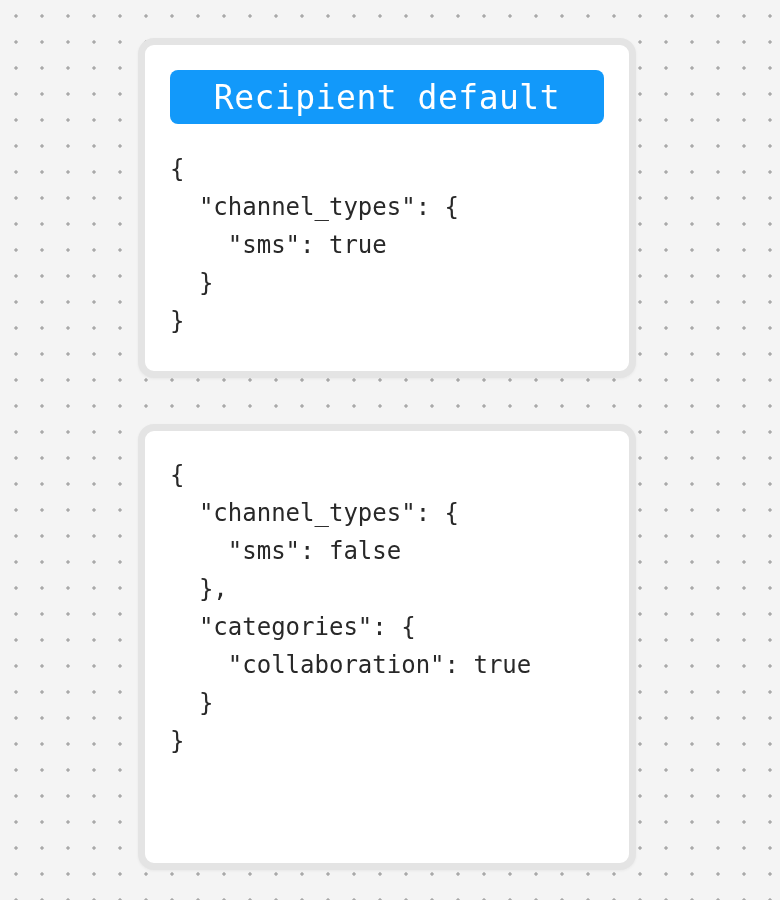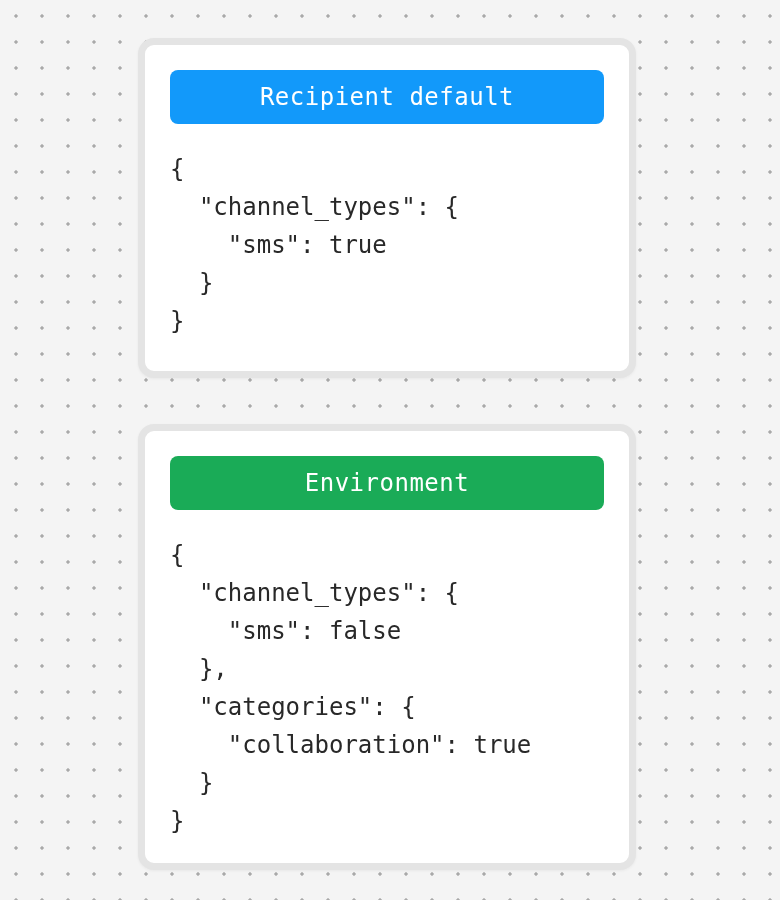--- a/index.html
+++ b/index.html
@@ -30,21 +30,21 @@
   }
   .card-recipient { top: 38px;  height: 340px; }
   .card-environment { top: 424px; height: 446px; }
   .badge {
     height: 54px;
     border-radius: 8px;
     display: flex;
     align-items: center;
     justify-content: center;
     color: #ffffff;
-    font-size: 24px;
+    font-size: 33px;
     letter-spacing: 0.5px;
     margin-bottom: 26px;
     white-space: nowrap;
   }
   .code {
     margin: 0;
     padding: 0;
     font-family: inherit;
     font-size: 24px;
     line-height: 38px;
@@ -58,21 +58,20 @@
 <section class="card card-recipient">
   <div class="badge" style="background-color: rgb(18, 153, 250);">Recipient default</div>
   <pre class="code">{
   "channel_types": {
     "sms": true
   }
 }</pre>
 </section>
 
 <section class="card card-environment">
-  <div class="badge" style="background-color: rgb(26, 171, 87);">Environment</div>
   <pre class="code">{
   "channel_types": {
     "sms": false
   },
   "categories": {
     "collaboration": true
   }
 }</pre>
 </section>
 

